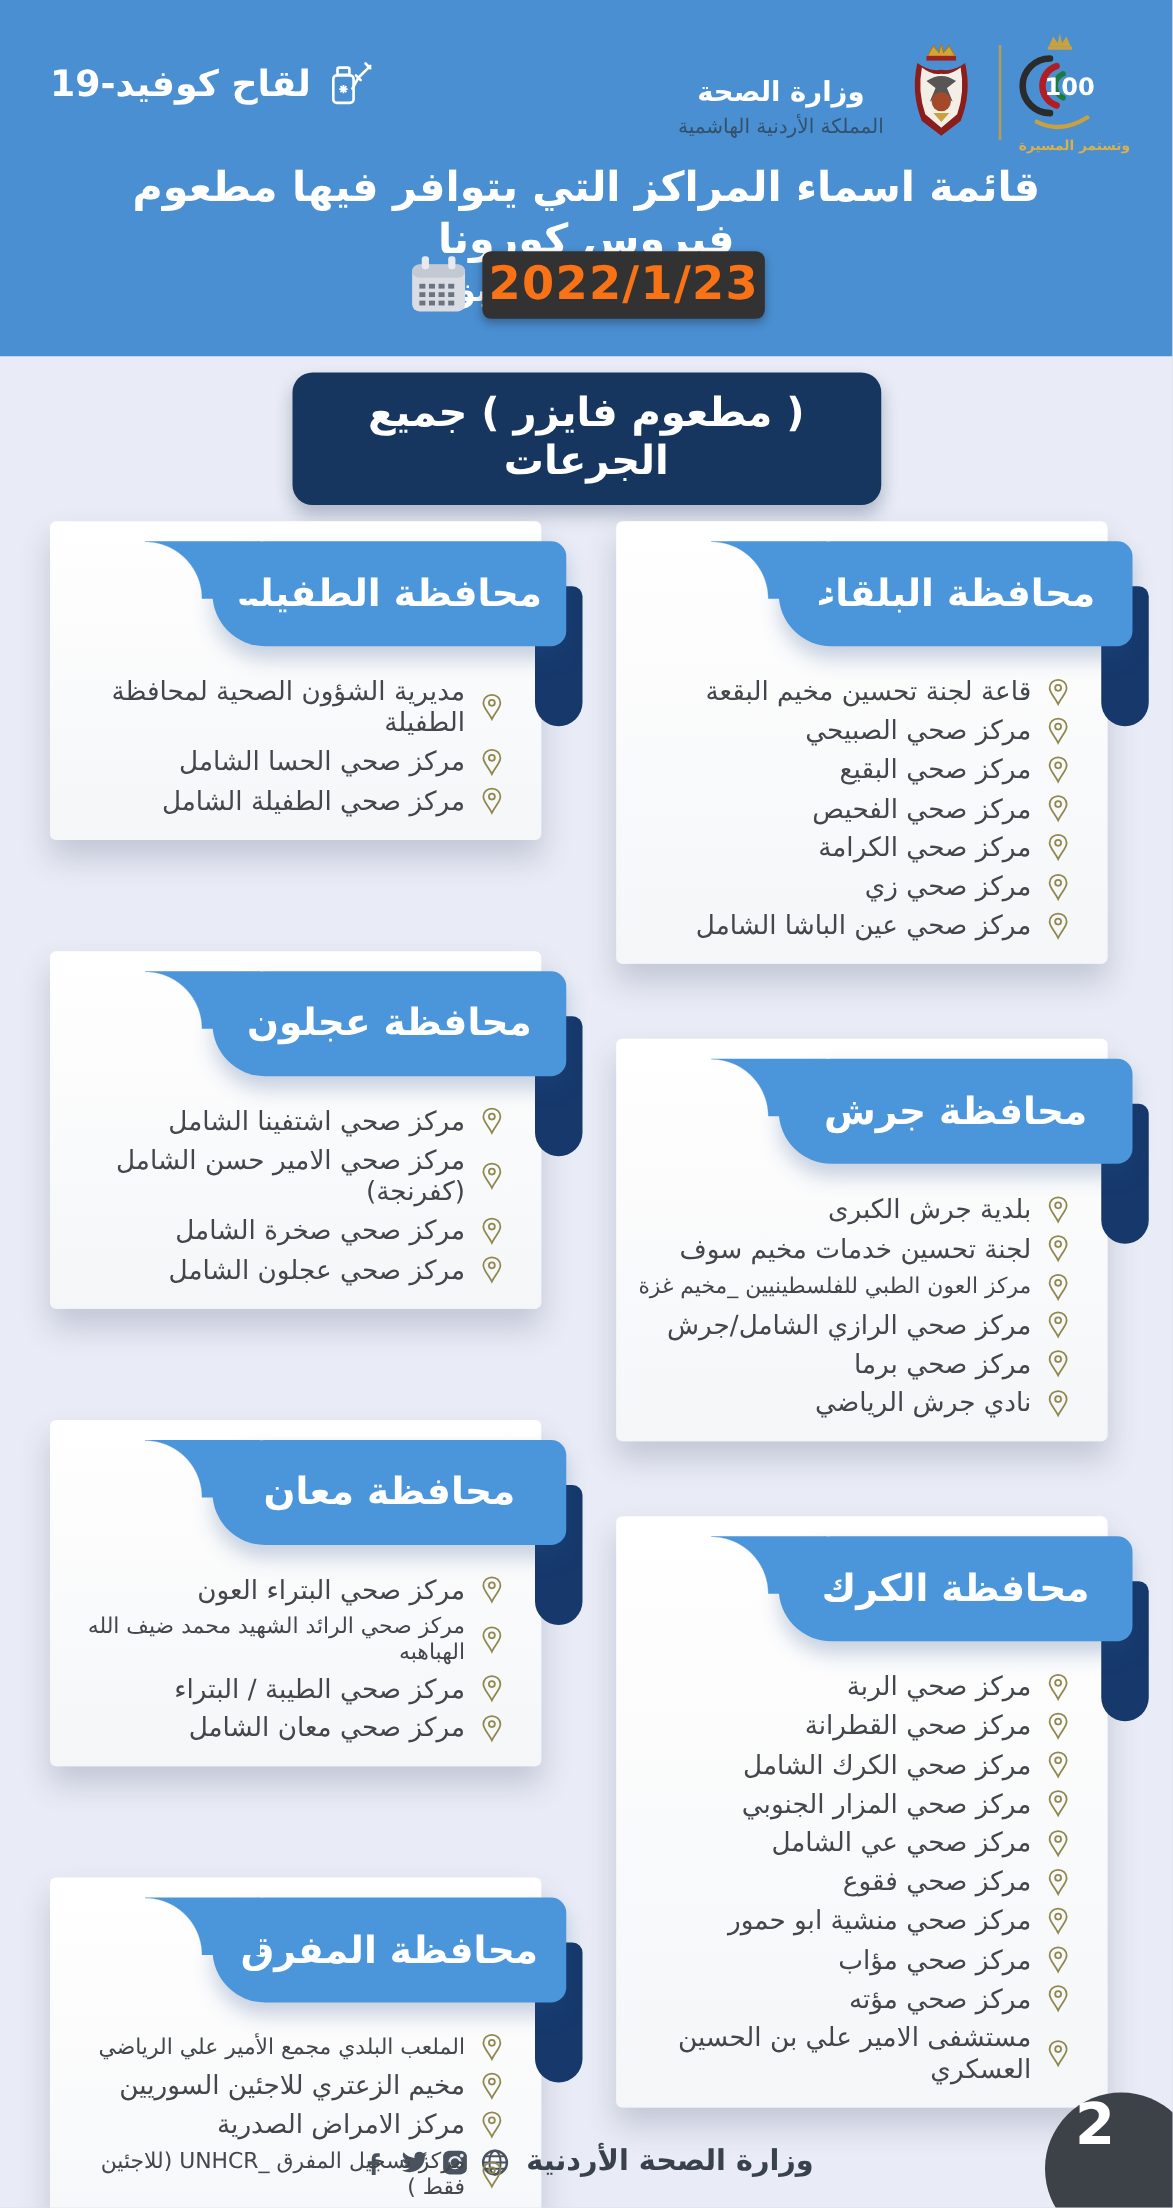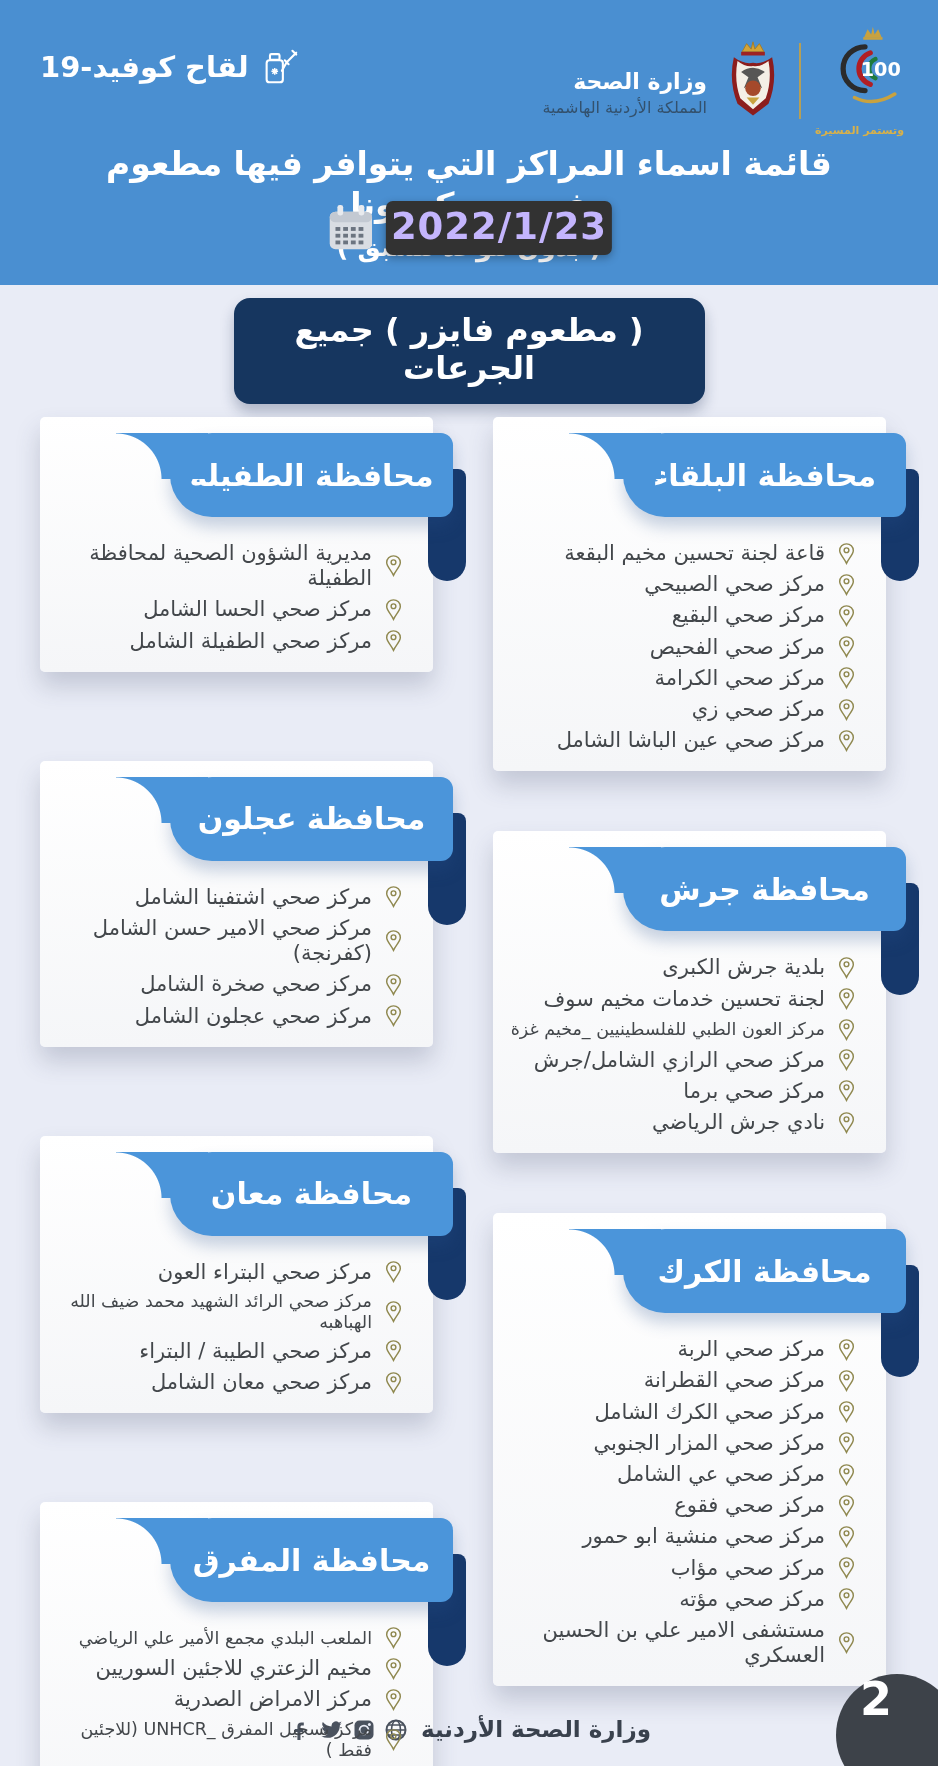--- a/index.html
+++ b/index.html
@@ -4,33 +4,33 @@
 <style>
   html,body{margin:0;padding:0;}
   body{font-family:"DejaVu Sans", sans-serif; background:#cfd4e2;}
   .page{position:relative; width:938px; height:1766px; margin:0 auto;
         background:#e9ecf6; overflow:hidden; direction:rtl;}
 
   
   .header{position:relative; height:285px; background:#4a8fd1; padding-top:24px; box-sizing:border-box;}
   .header-top{display:flex; justify-content:space-between; align-items:flex-start; padding:0 34px 0 40px;}
   .logos{display:flex; align-items:center; gap:14px;}
-  .centennial{display:flex; flex-direction:column; align-items:flex-start; gap:16px;}
+  .centennial{display:flex; flex-direction:column; align-items:flex-end; gap:2px;}
   .centennial-tagline{color:#d8b14a; font-size:11px; font-weight:bold;}
   .divider{width:2px; height:76px; background:#c9a23f; opacity:.85;}
-  .ministry-block{text-align:right; display:flex; flex-direction:column; gap:4px; margin-top:24px;}
+  .ministry-block{text-align:center; display:flex; flex-direction:column; gap:4px; margin-top:24px;}
   .ministry-name{color:#ffffff; font-weight:bold; font-size:22px;}
   .kingdom-name{color:#33516d; font-size:16px;}
   .covid-group{display:flex; align-items:center; gap:10px; margin-top:22px;text-align:right;}
   .covid-label{color:#fff; font-size:29px; font-weight:bold;}
   .page-title{margin-top:6px; text-align:center; color:#fff; font-size:33px; font-weight:bold; padding:0 60px; line-height:1.25;}
   .page-subtitle{margin-top:6px; text-align:center; color:#fff; font-size:26px; font-weight:bold;}
   .date-row{position:absolute; bottom:30px; left:50%; transform:translateX(-50%);
             display:flex; direction:ltr; align-items:center; gap:10px;}
-  .date-badge{background:#323232; color:#c4b5fd; font-size:37px; font-weight:bold;
+  .date-badge{background:#323232; color:#f97316; font-size:37px; font-weight:bold;
               padding:4px 5px 7px; border-radius:7px; letter-spacing:1px; direction:ltr;
               box-shadow:0 3px 8px rgba(0,0,0,.3); font-family:"DejaVu Sans", sans-serif;}
 
   
   .banner{width:471px; margin:13px auto 0; background:#16365f; border-radius:16px;
           color:#fff; text-align:center; font-size:32px; font-weight:bold;
           padding:13px 12px 17px; box-sizing:border-box; box-shadow:0 8px 14px rgba(20,40,80,.28);}
 
   
   .columns{display:flex; gap:60px; padding:13px 52px 0 40px; align-items:flex-start;}

